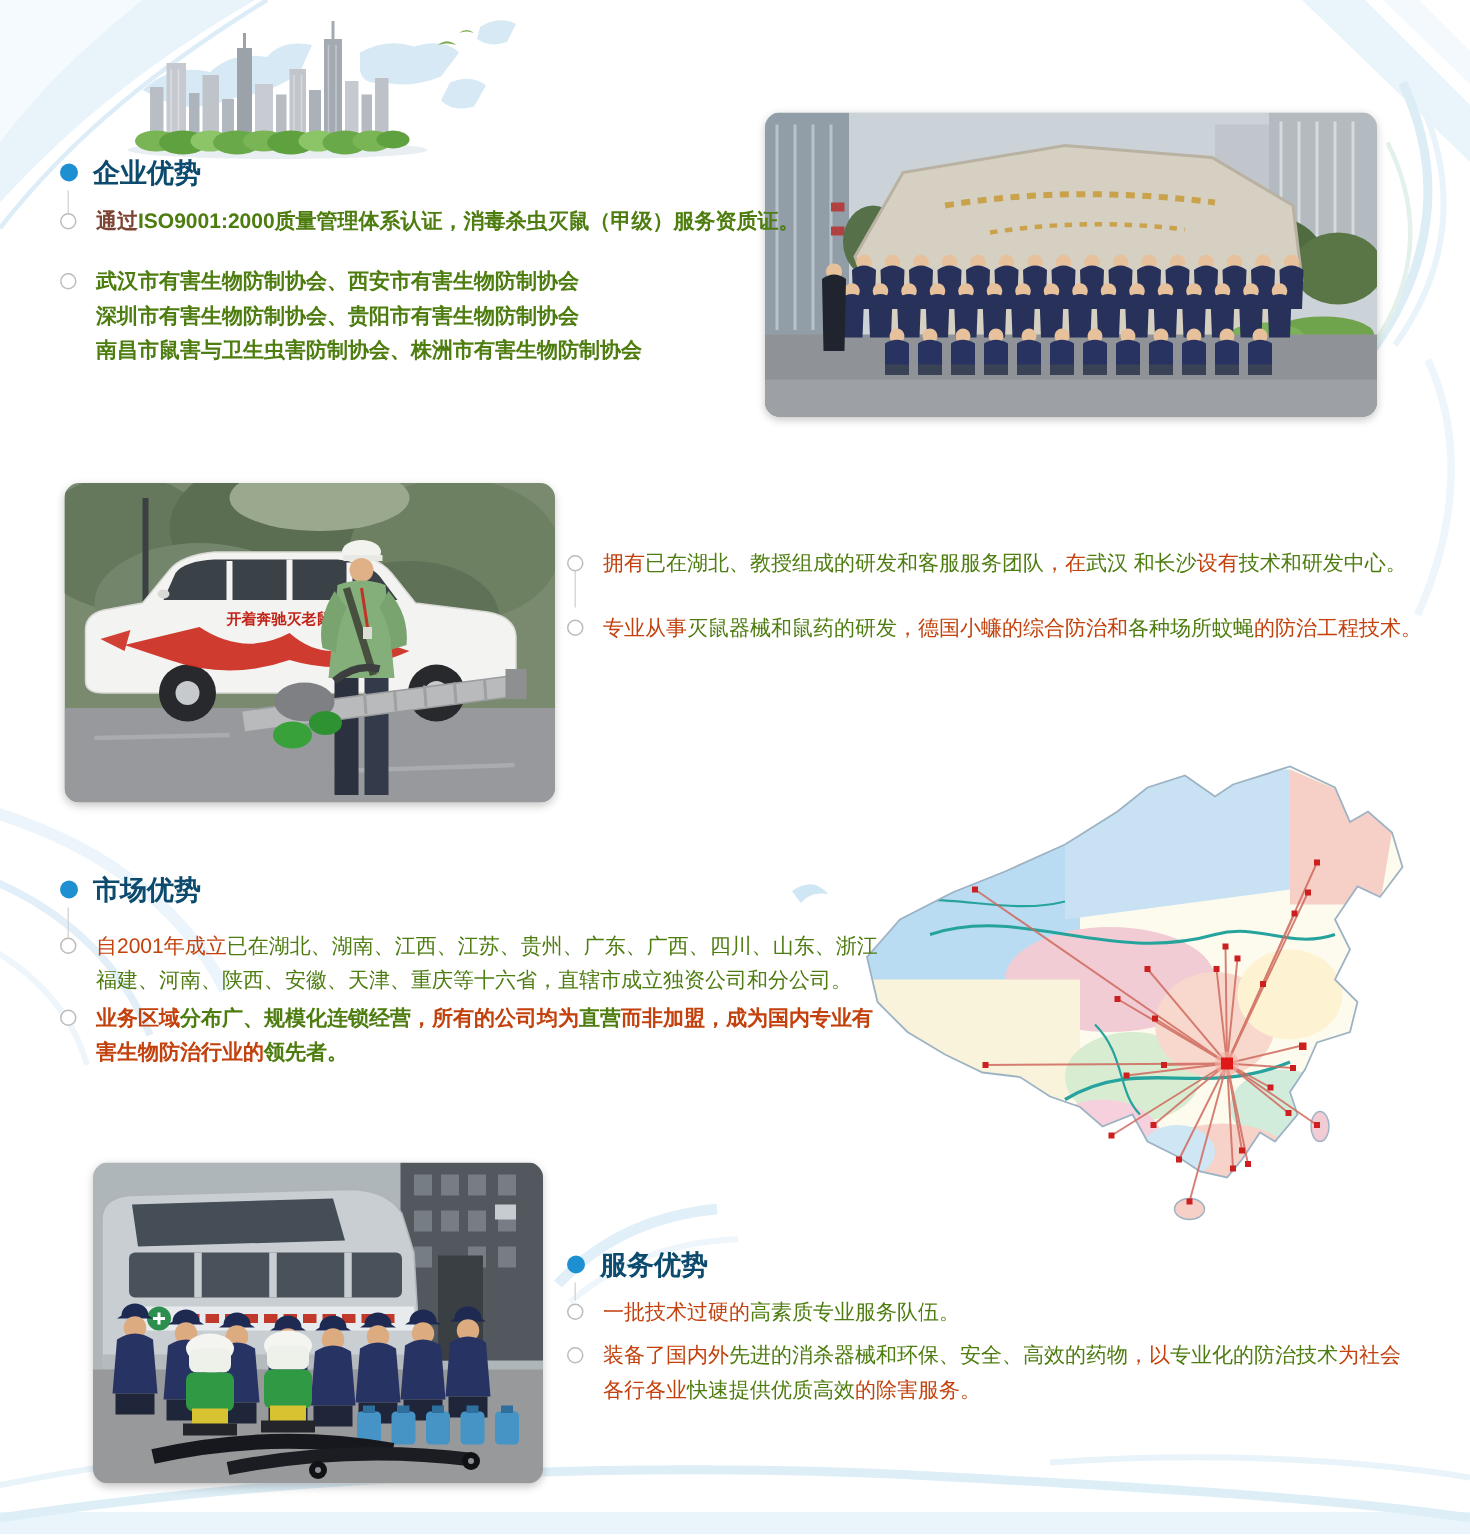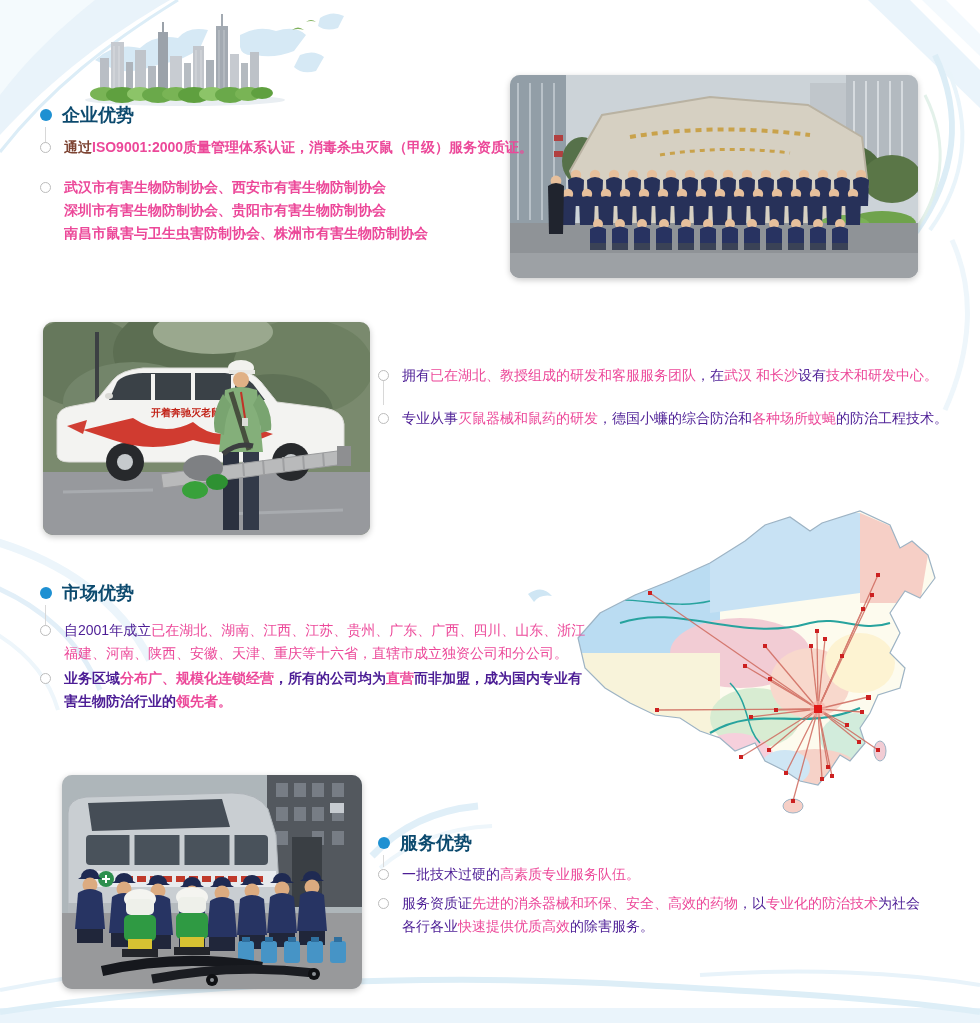--- a/index.html
+++ b/index.html
@@ -10,22 +10,22 @@
   .sec{position:absolute;z-index:2;}
   .sec-head{display:flex;align-items:center;gap:10px;height:24px;}
   .dot{width:12px;height:12px;border-radius:50%;background:#1e90d2;flex:0 0 12px;}
   .sec-title{font-size:18px;font-weight:bold;color:#0c4a6e;margin:0;}
   .rail{position:absolute;left:5px;top:24px;width:0;border-left:1px solid #d8d8d8;}
   .bullets{position:relative;}
   .bullet{position:relative;padding-left:24px;}
   .ring{position:absolute;left:0;top:6px;width:9px;height:9px;border:1px solid #bcbcbc;
         border-radius:50%;background:#fff;}
   .bline{font-size:14px;line-height:23px;white-space:nowrap;}
-  .c-r{color:#ec4899;text-align:center;}
-  .c-g{color:#4c1d95;}
+  .c-r{color:#4d7c0f;text-align:center;}
+  .c-g{color:#c2410c;}
   .c-d{color:#7d4433;}
   .sec-0 .bline{font-weight:bold;}
   .sec-0 .bullets{margin-top:9px;}  .sec-0 .bullet + .bullet{margin-top:17px;}
   .sec-1 .bullets{margin-top:9px;}  .sec-1 .bullet + .bullet{margin-top:20px;}
   .sec-2 .bullets{margin-top:14px;} .sec-2 .bullet + .bullet{margin-top:2px;font-weight:bold;}
   .sec-3 .bullets{margin-top:8px;}  .sec-3 .bullet + .bullet{margin-top:6px;}
   
   .photo{position:absolute;border-radius:10px;overflow:hidden;z-index:1;
          box-shadow:0 2px 6px rgba(0,0,0,.22);background:#ddd;}
   .photo svg{display:block;}
@@ -527,19 +527,19 @@
       <h2 class="sec-title">服务优势</h2>
     </div>
     <div class="rail" style="height: 12px;"></div>
     <div class="bullets">
         <div class="bullet">
           <span class="ring"></span>
           <div class="bline"><span class="c-g">一批技术过硬的</span><span class="c-r">高素质专业服务队伍。</span></div>
         </div>
         <div class="bullet">
           <span class="ring"></span>
-          <div class="bline"><span class="c-g">服务资质证</span><span class="c-r">先进的消杀器械和环保、安全、高效的药物</span><span class="c-g">，以</span><span class="c-r">专业化的防治技术</span><span class="c-g">为社会</span></div>
+          <div class="bline"><span class="c-g">装备了国内外</span><span class="c-r">先进的消杀器械和环保、安全、高效的药物</span><span class="c-g">，以</span><span class="c-r">专业化的防治技术</span><span class="c-g">为社会</span></div>
           <div class="bline"><span class="c-g">各行各业</span><span class="c-r">快速提供优质高效</span><span class="c-g">的除害服务。</span></div>
         </div>
       </div>
   </section>
 
 </div>
 
 </body></html>

